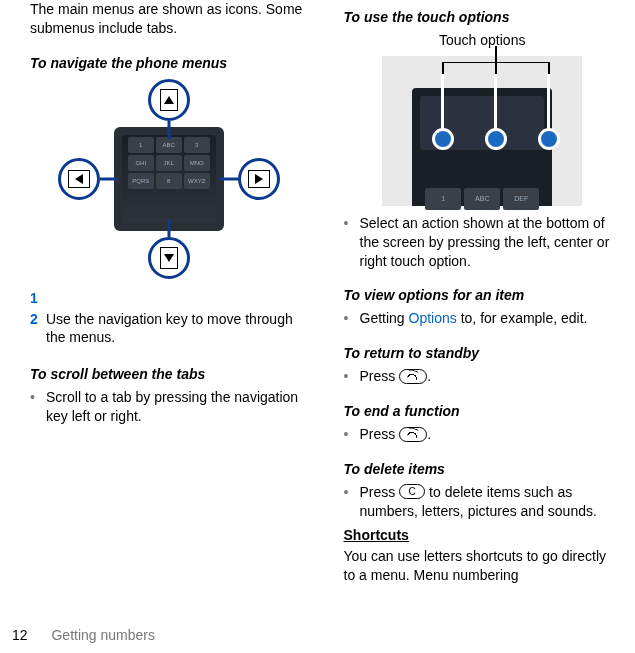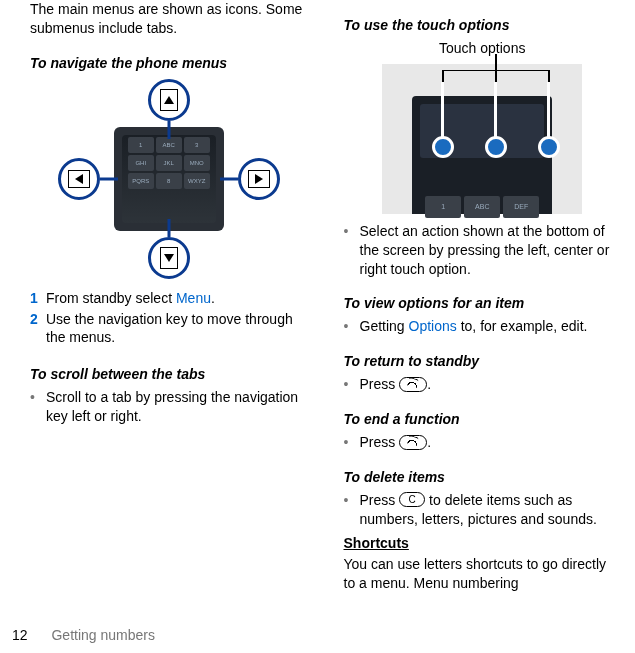--- a/index.html
+++ b/index.html
@@ -193,38 +193,35 @@
       <div class="circ left">
           <div class="arrow-box horizontal arrow-left"></div>
         </div>
       <div class="circ right">
           <div class="arrow-box horizontal arrow-right"></div>
         </div>
     </div>
 
     <div class="ol-item">
       <div class="ol-num">1</div>
-      <div>
-        <span>From standby select </span><span class="link">Menu</span><span>.</span>
-      </div>
     </div>
     <div class="ol-item">
       <div class="ol-num">2</div>
       <div>Use the navigation key to move through the menus.</div>
     </div>
 
     <div class="h-italic" style="margin-top:18px;">To scroll between the tabs</div>
     <div class="ul-item">
       <div class="ul-bullet">•</div>
       <div>Scroll to a tab by pressing the navigation key left or right.</div>
     </div>
   </div>
 
   <div class="col col-right">
-    <div class="h-italic" style="margin-top:16px;">To use the touch options</div>
+    <div class="h-italic" style="margin-top:8px;">To use the touch options</div>
 
     <div class="touch-wrap">
       <div class="touch-label">Touch options</div>
       <div class="touch-diagram">
         <div class="touch-vline-label"></div>
         <div class="touch-hline-up h1"></div>
         <div class="touch-hline-up h2"></div>
         <div class="touch-vline-up v1"></div>
         <div class="touch-vline-up v2"></div>
         <div class="touch-vline-up v3"></div>

